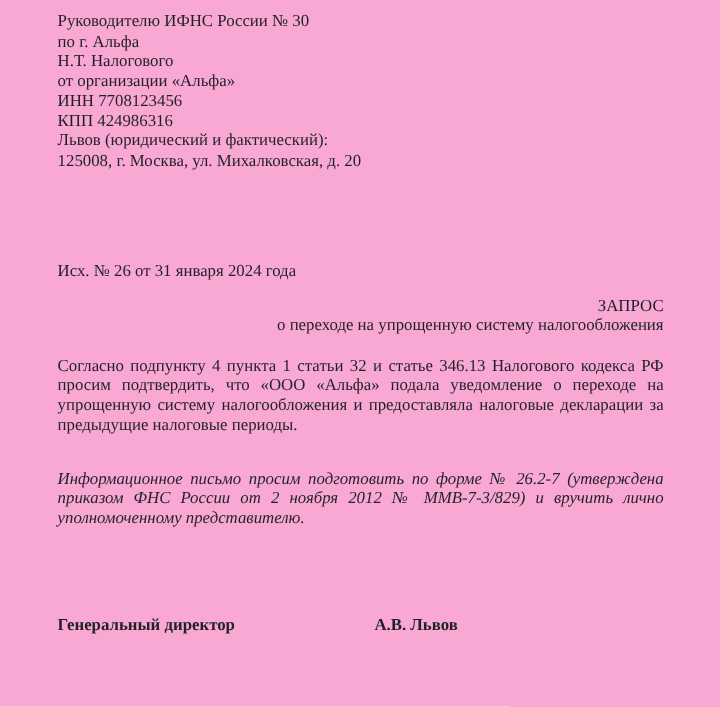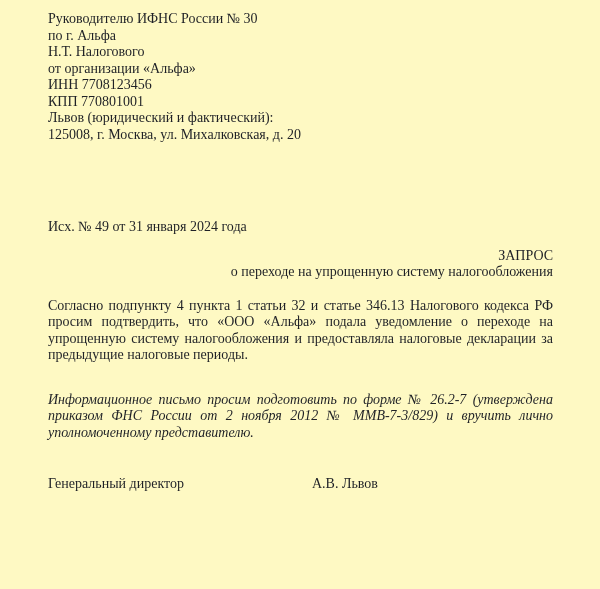--- a/index.html
+++ b/index.html
@@ -15,21 +15,21 @@
     font-size: 14px;
     line-height: 16.5px;
     color: #1f2126;
     -webkit-font-smoothing: antialiased;
   }
   .page {
     box-sizing: border-box;
     width: 600px;
     height: 589px;
     padding: 11px 47px 0 48px;
-    background: #fef9c3;
+    background: #f9a8d4;
   }
   .recipient-block {
     margin: 0;
   }
   .recipient-line {
     white-space: nowrap;
   }
   .outgoing-ref {
     margin-top: 76px;
     white-space: nowrap;
@@ -42,23 +42,24 @@
     text-align: justify;
   }
   .body-paragraph.first {
     margin-top: 17px;
   }
   .body-paragraph.second {
     margin-top: 28px;
     font-style: italic;
   }
   .signature-row {
-    margin-top: 35px;
+    margin-top: 73px;
     position: relative;
     height: 16.5px;
+    font-weight: bold;
   }
   .signature-position {
     position: absolute;
     left: 0;
     top: 0;
     white-space: nowrap;
   }
   .signature-name {
     position: absolute;
     left: 264px;
@@ -74,26 +75,26 @@
 <body>
 
 <div class="page">
 
   <div class="recipient-block">
     <div class="recipient-line">Руководителю ИФНС России № 30</div>
     <div class="recipient-line">по г. Альфа</div>
     <div class="recipient-line">Н.Т. Налогового</div>
     <div class="recipient-line">от организации «Альфа»</div>
     <div class="recipient-line">ИНН 7708123456</div>
-    <div class="recipient-line">КПП 770801001</div>
+    <div class="recipient-line">КПП 424986316</div>
     <div class="recipient-line">Львов (юридический и фактический):</div>
     <div class="recipient-line">125008, г. Москва, ул. Михалковская, д. 20</div>
   </div>
 
-  <div class="outgoing-ref">Исх. № 49 от 31 января 2024 года</div>
+  <div class="outgoing-ref">Исх. № 26 от 31 января 2024 года</div>
 
   <div class="title-block">
     <div>ЗАПРОС</div>
     <div>о переходе на упрощенную систему налогообложения</div>
   </div>
 
   <div class="body-paragraph first">Согласно подпункту 4 пункта 1 статьи 32 и статье 346.13 Налогового кодекса РФ просим подтвердить, что «ООО «Альфа» подала уведомление о переходе на упрощенную систему налогообложения и предоставляла налоговые декларации за предыдущие налоговые периоды.</div>
 
   <div class="body-paragraph second">Информационное письмо просим подготовить по форме № 26.2-7 (утверждена приказом ФНС России от 2 ноября 2012 № ММВ-7-3/829) и вручить лично уполномоченному представителю.</div>
 

